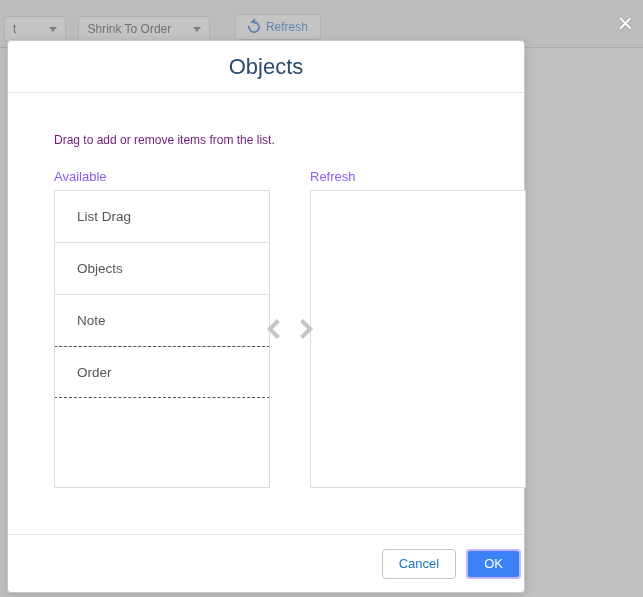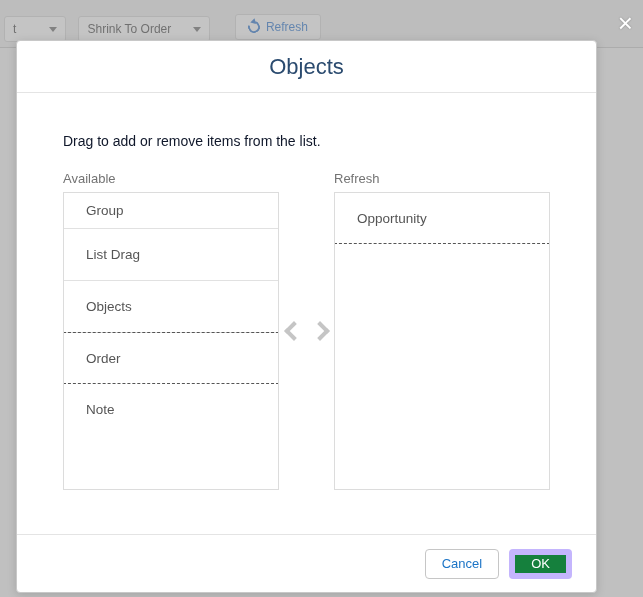--- a/index.html
+++ b/index.html
@@ -40,35 +40,35 @@
     border-left: 3px solid transparent; border-right: 3px solid transparent; border-bottom: 5px solid #3c7fd1;
     transform: rotate(45deg);
   }
   .overlay-close {
     position: absolute; top: 10px; right: 10px; color: #fff; font-size: 26px; line-height: 1;
     cursor: pointer; text-shadow: 0 0 2px rgba(0,0,0,0.3);
   }
 
   
   .modal {
-    position: absolute; top: 40px; left: 16px; width: 581px; height: 553px;
+    position: absolute; top: 40px; left: 7px; width: 518px; height: 553px;
     background: #fff; border: 1px solid #c8c8c8; border-radius: 4px;
     box-shadow: 0 2px 10px rgba(0,0,0,0.15);
     display: flex; flex-direction: column;
   }
   .modal-header {
     height: 52px; display: flex; align-items: center; justify-content: center;
     border-bottom: 1px solid #e4e4e4;
     font-size: 22px; color: #2b4b6f; font-weight: 400;
   }
   .modal-body { flex: 1; padding: 40px 46px 10px 46px; position: relative; }
-  .instruct { font-size: 14px; color: #0f172a; margin-bottom: 22px; }
+  .instruct { font-size: 12px; color: #701a75; margin-bottom: 22px; }
   .cols { display: flex; align-items: flex-start; }
   .col { display: flex; flex-direction: column; }
-  .col-label { font-size: 13px; color: #737373; margin-bottom: 6px; }
+  .col-label { font-size: 13px; color: #8b5cf6; margin-bottom: 6px; }
   .listbox {
     width: 216px; height: 298px; border: 1px solid #dcdcdc; background: #fff; overflow: hidden;
   }
   .listbox .item {
     height: 52px; border-bottom: 1px solid #e1e1e1; display: flex; align-items: center;
     padding-left: 22px; font-size: 13.5px; color: #555; cursor: grab;
   }
   .listbox .item:last-child { border-bottom: none; }
   .listbox.selected-box .item:nth-child(n+3) { visibility: hidden; border: none; }
   .item.drag-target {
@@ -80,28 +80,28 @@
     align-self: center; height: 298px;
   }
   .chev {
     width: 14px; height: 14px; border-top: 4px solid #c5c5c5; border-right: 4px solid #c5c5c5;
     transform: rotate(45deg); cursor: pointer;
   }
   .chev.left { transform: rotate(-135deg); }
 
   .modal-footer {
     height: 58px; border-top: 1px solid #e4e4e4; display: flex; align-items: center;
-    justify-content: flex-end; padding-right: 24px; gap: 10px;
+    justify-content: flex-end; padding-right: 3px; gap: 10px;
   }
   .btn {
     height: 30px; padding: 0 16px; border-radius: 4px; font-size: 13px; cursor: pointer;
     display: inline-flex; align-items: center; justify-content: center;
   }
   .btn-cancel { background: #fff; border: 1px solid #c6c6c6; color: #1b74c6; }
-  .btn-ok { background: #15803d; border: 6px solid #c4b5fd; color: #fff; min-width: 48px; }
+  .btn-ok { background: #3b82f6; border: 2px solid #c4b5fd; color: #fff; min-width: 48px; }
 </style>
 </head>
 <body>
 
 <div class="backdrop">
   <span class="tb-select small">
     <span>t</span>
     <span class="caret"></span>
   </span>
   <span class="tb-select mid">
@@ -120,49 +120,43 @@
   <div class="modal-header">Objects</div>
 
   <div class="modal-body">
     <div class="instruct">Drag to add or remove items from the list.</div>
 
     <div class="cols">
 
       <div class="col">
         <div class="col-label">Available</div>
         <div class="listbox">
-          <div class="item first-half">
-              <span>Group</span>
-            </div>
           <div class="item">
               <span>List Drag</span>
             </div>
           <div class="item">
               <span>Objects</span>
             </div>
+          <div class="item">
+              <span>Note</span>
+            </div>
           <div class="item drag-target">
               <span>Order</span>
-            </div>
-          <div class="item">
-              <span>Note</span>
             </div>
         </div>
       </div>
 
       <div class="arrows">
         <div class="chev left"></div>
         <div class="chev"></div>
       </div>
 
       <div class="col">
         <div class="col-label">Refresh</div>
         <div class="listbox selected-box">
-          <div class="item drag-target">
-              <span>Opportunity</span>
-            </div>
           <div class="item"></div>
         </div>
       </div>
     </div>
   </div>
 
   <div class="modal-footer">
     <div class="btn btn-cancel">Cancel</div>
     <div class="btn btn-ok">OK</div>
   </div>

